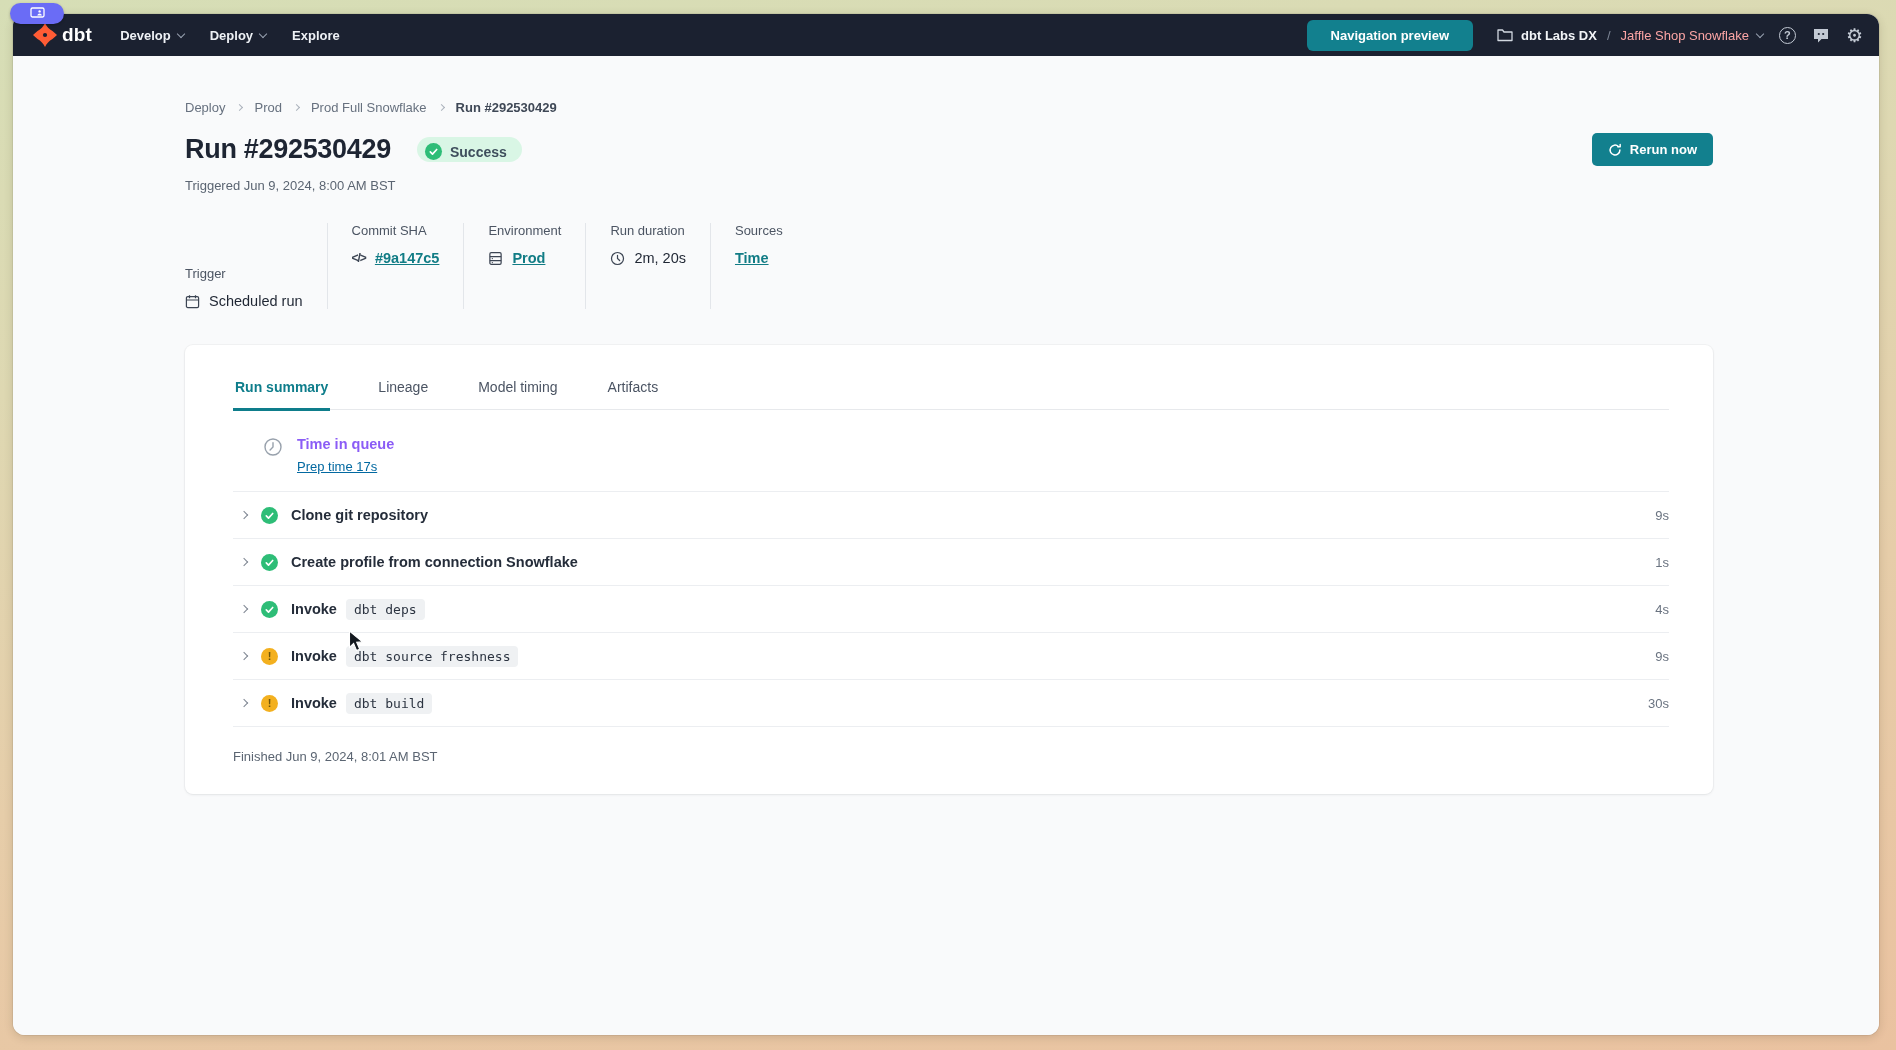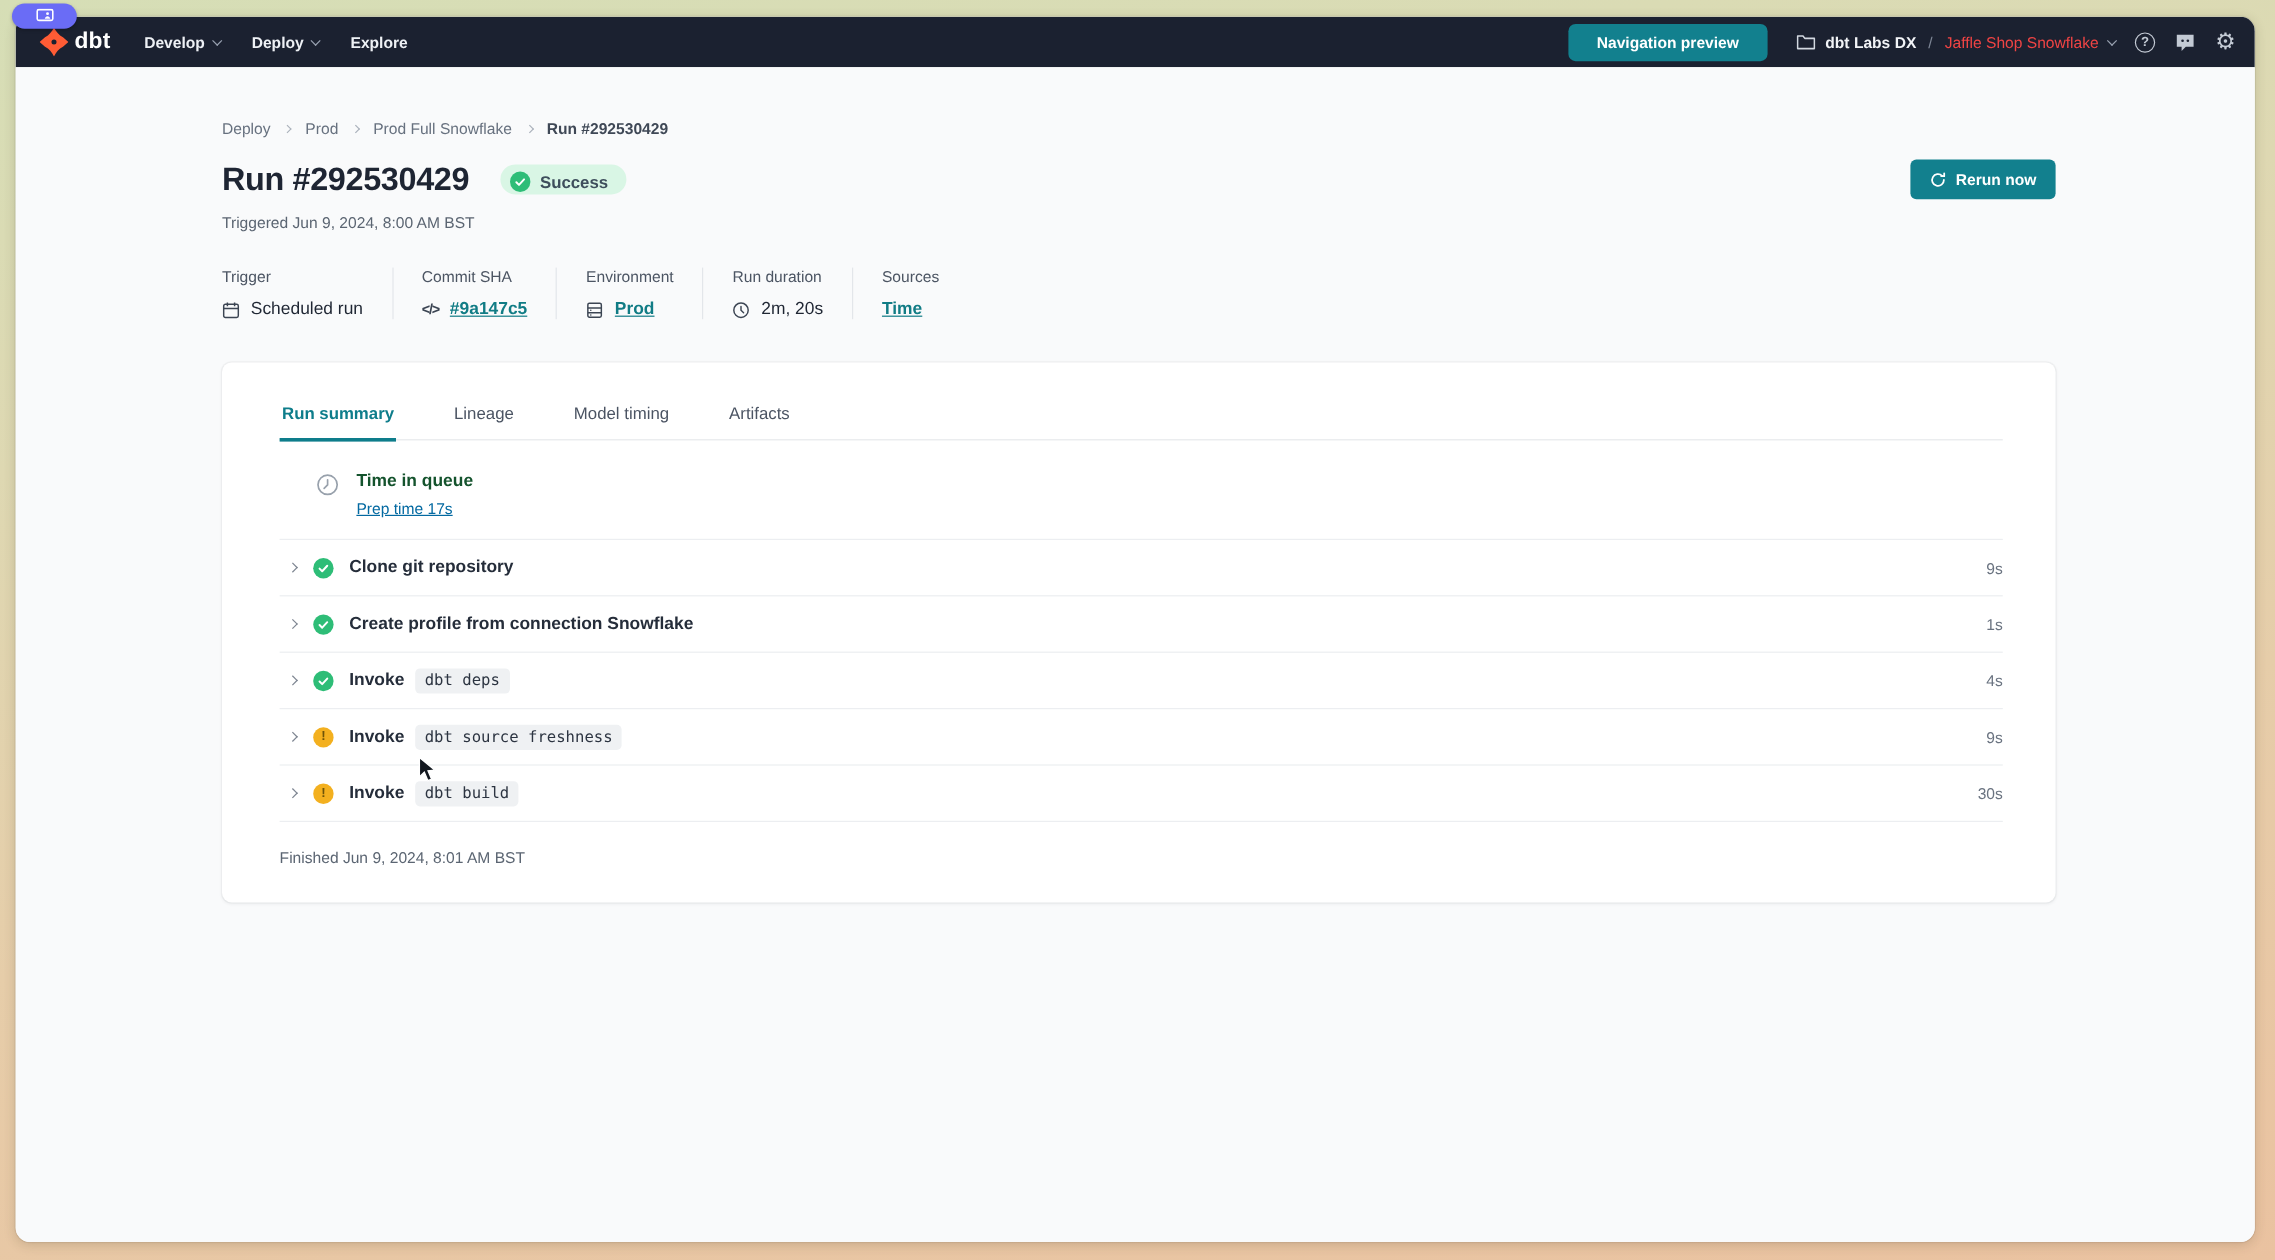--- a/index.html
+++ b/index.html
@@ -20,21 +20,21 @@
   .logo { display:flex; align-items:center; gap:5px; margin-right:28px; }
   .logo-text { color:#fff; font-weight:700; font-size:19px; letter-spacing:.2px; }
   .nav-menu { display:flex; align-items:center; }
   .nav-item { color:#eef1f5; font-size:13px; font-weight:600; margin-right:26px; display:flex; align-items:center; gap:7px; cursor:pointer; }
   .chev { width:6px; height:6px; border-right:1.5px solid #98a1b0; border-bottom:1.5px solid #98a1b0; transform:rotate(45deg); margin-top:-3px; }
   .nav-right { margin-left:auto; display:flex; align-items:center; gap:16px; }
   .nav-preview-btn { background:#12808e; color:#fff; font-size:13px; font-weight:700; padding:8px 24px; border-radius:6px; border:none; cursor:pointer; font-family:Liberation Sans, sans-serif; }
   .workspace { display:flex; align-items:center; gap:8px; color:#fff; font-size:13px; cursor:pointer; margin-left:8px; }
   .acct { font-weight:700; color:#f2f4f7; }
   .slash { color:#7e8796; margin:0 2px; }
-  .proj { color:#ef4444; }
+  .proj { color:#fca5a5; }
   .icon-btn { color:#c3cad4; display:flex; align-items:center; cursor:pointer; }
   .help-circle { width:17px; height:17px; border:1.4px solid #c3cad4; border-radius:50%; display:flex; align-items:center; justify-content:center; font-size:11px; font-weight:700; color:#c3cad4; }
   .gear-glyph { font-size:19px; line-height:1; color:#c3cad4; }
   
   .page { flex:1; background:#f9fafb; overflow:hidden; }
   .content { padding:0 166px 0 172px; }
   .breadcrumb { display:flex; align-items:center; gap:12px; margin-top:44px; font-size:13px; color:#67717f; }
   .breadcrumb .bc-item { cursor:pointer; }
   .breadcrumb .bc-sep { width:5px; height:5px; border-right:1.4px solid #aab1bb; border-top:1.4px solid #aab1bb; transform:rotate(45deg); }
   .breadcrumb .bc-current { color:#3f4856; font-weight:600; }
@@ -42,33 +42,33 @@
   .page-title { font-size:27px; font-weight:700; color:#1e2533; letter-spacing:-.3px; }
   .status-badge { margin-left:26px; background:#d9f6e5; border-radius:999px; padding:6px 15px 2px 8px; display:flex; gap:8px; align-items:center; font-size:14px; color:#3e4e5c; font-weight:600; }
   .circle-ic { width:17px; height:17px; border-radius:50%; display:flex; align-items:center; justify-content:center; flex:0 0 auto; }
   .circle-ic.success { background:#2ebd77; }
   .circle-ic.warning { background:#f3b01f; color:#6e5408; font-size:11px; font-weight:800; }
   .rerun-btn { margin-left:auto; background:#12808e; color:#fff; border:none; border-radius:5px; padding:9px 16px; font-size:13px; font-weight:700; display:flex; gap:8px; align-items:center; cursor:pointer; font-family:inherit; }
   .triggered { margin-top:12px; font-size:13px; color:#5b6572; }
   
   .meta-row { display:flex; margin-top:30px; }
   .meta-col { padding:0 24px; border-left:1px solid #e3e6ea; }
-  .meta-col:first-child { padding-left:0; border-left:none; }
+  .meta-col:first-child { padding-left:0; border-left:none;margin-top:43px; }
   .meta-label { font-size:13px; color:#4c5563; }
   .meta-value { margin-top:12px; display:flex; align-items:center; gap:9px; font-size:14.5px; color:#1f2633; }
   .meta-value .lnk { color:#117c85; text-decoration:underline; font-weight:600; cursor:pointer; }
   .code-glyph { font-size:12px; color:#3c4553; letter-spacing:-1px; font-weight:600; }
   
   .card { background:#fff; border-radius:8px; margin:36px 0 40px; padding:26px 44px 24px 48px;
           box-shadow:0 1px 3px rgba(16,24,40,.07), 0 0 0 1px rgba(16,24,40,.03); }
   .tabs { display:flex; gap:46px; border-bottom:1px solid #e7e9ec; }
   .tab { padding:8px 2px 13px; font-size:14px; color:#4b5463; cursor:pointer; border-bottom:3px solid transparent; margin-bottom:-2px; }
   .tab.active { color:#0e7d8b; font-weight:700; border-bottom-color:#0e7d8b; }
   .queue-row { display:flex; gap:14px; padding:26px 0 16px 30px; border-bottom:1px solid #eceef1; }
-  .queue-title { font-size:14.5px; font-weight:700; color:#14532d; }
+  .queue-title { font-size:14.5px; font-weight:700; color:#8b5cf6; }
   .queue-link { margin-top:7px; font-size:13px; color:#0369a1; text-decoration:underline; display:inline-block; cursor:pointer; }
   .step-row { display:flex; align-items:center; height:47px; border-bottom:1px solid #eceef1; cursor:pointer; }
   .step-chevron { width:6px; height:6px; border-right:1.6px solid #7d8591; border-top:1.6px solid #7d8591; transform:rotate(45deg); margin:0 14px 0 8px; flex:0 0 auto; }
   .step-label { margin-left:13px; font-size:14.5px; font-weight:700; color:#252d3a; display:flex; gap:9px; align-items:center; }
   .step-code { font-family:"DejaVu Sans Mono", monospace; font-size:13px; font-weight:400; background:#eff1f3; color:#2c3441; padding:3px 8px; border-radius:4px; }
   .step-duration { margin-left:auto; font-size:13px; color:#6a7380; }
   .finished { padding:22px 0 6px; font-size:13px; color:#5b6572; }
   
   .share-pill { position:absolute; left:10px; top:3px; width:54px; height:21px; background:#6a6cf6; border-radius:11px; display:flex; align-items:center; justify-content:center; box-shadow:0 1px 3px rgba(0,0,0,.25); cursor:pointer; z-index:10; }
   .cursor { position:absolute; left:348px; top:630px; z-index:9; pointer-events:none; }

